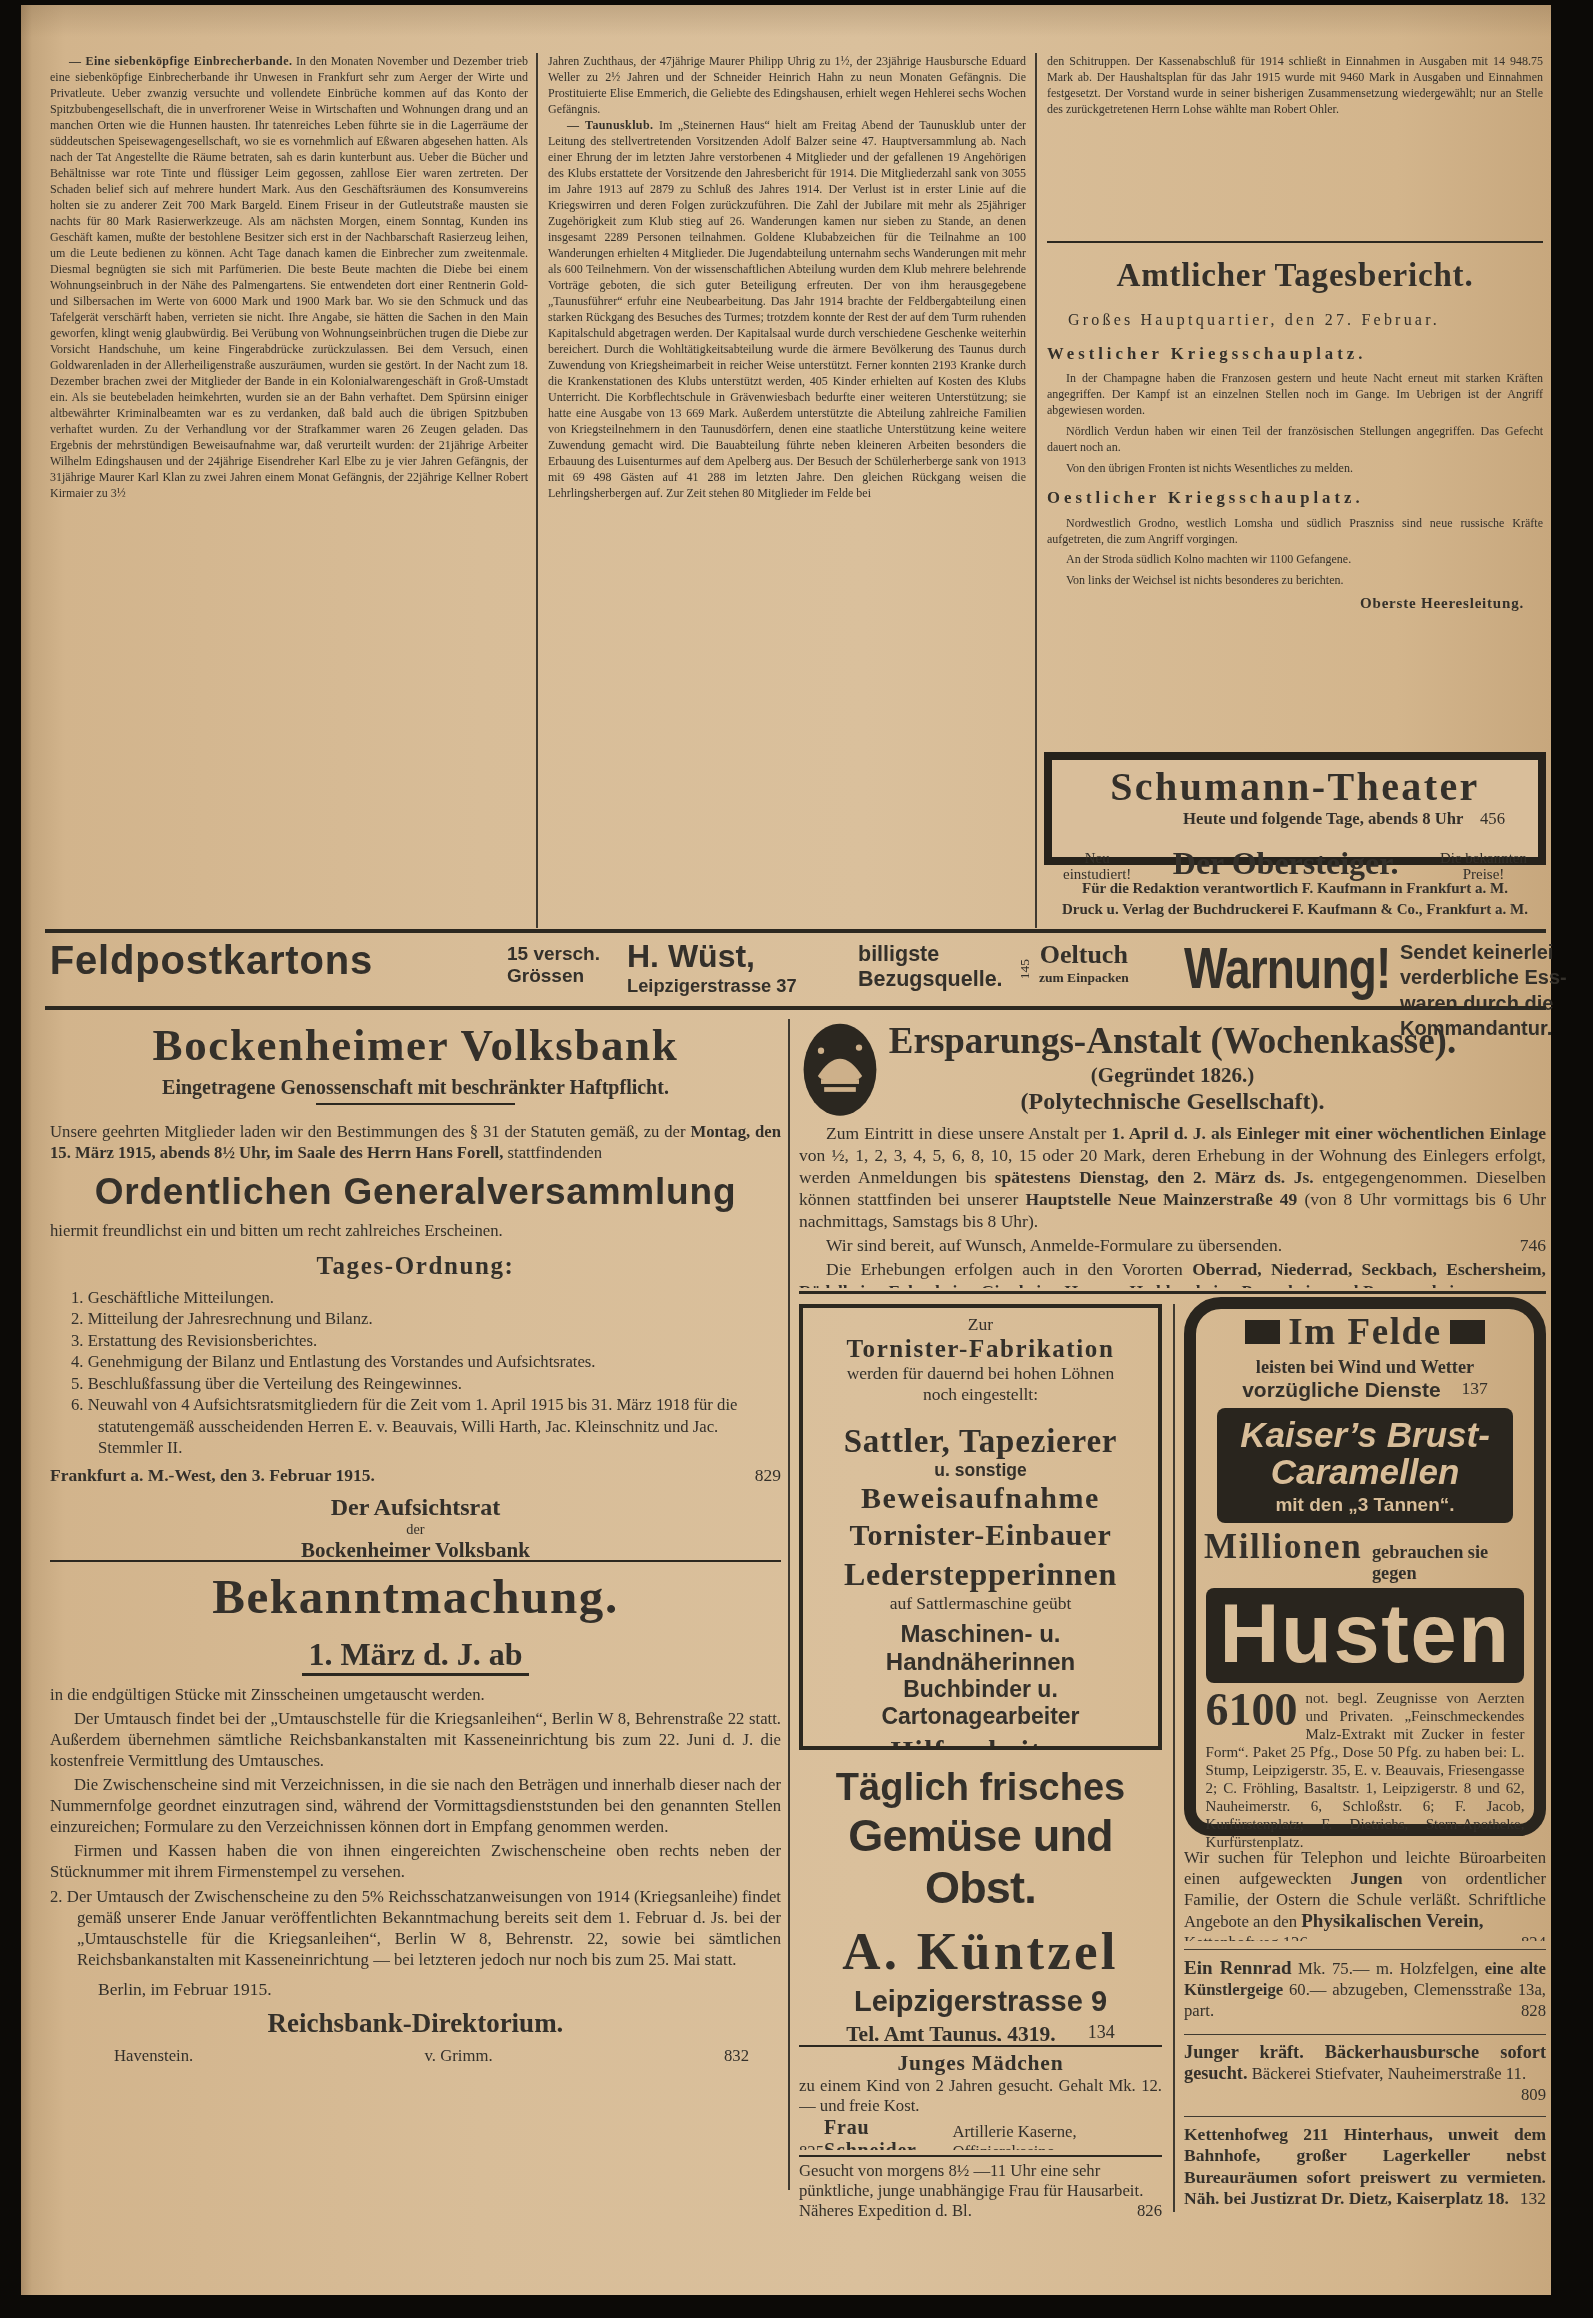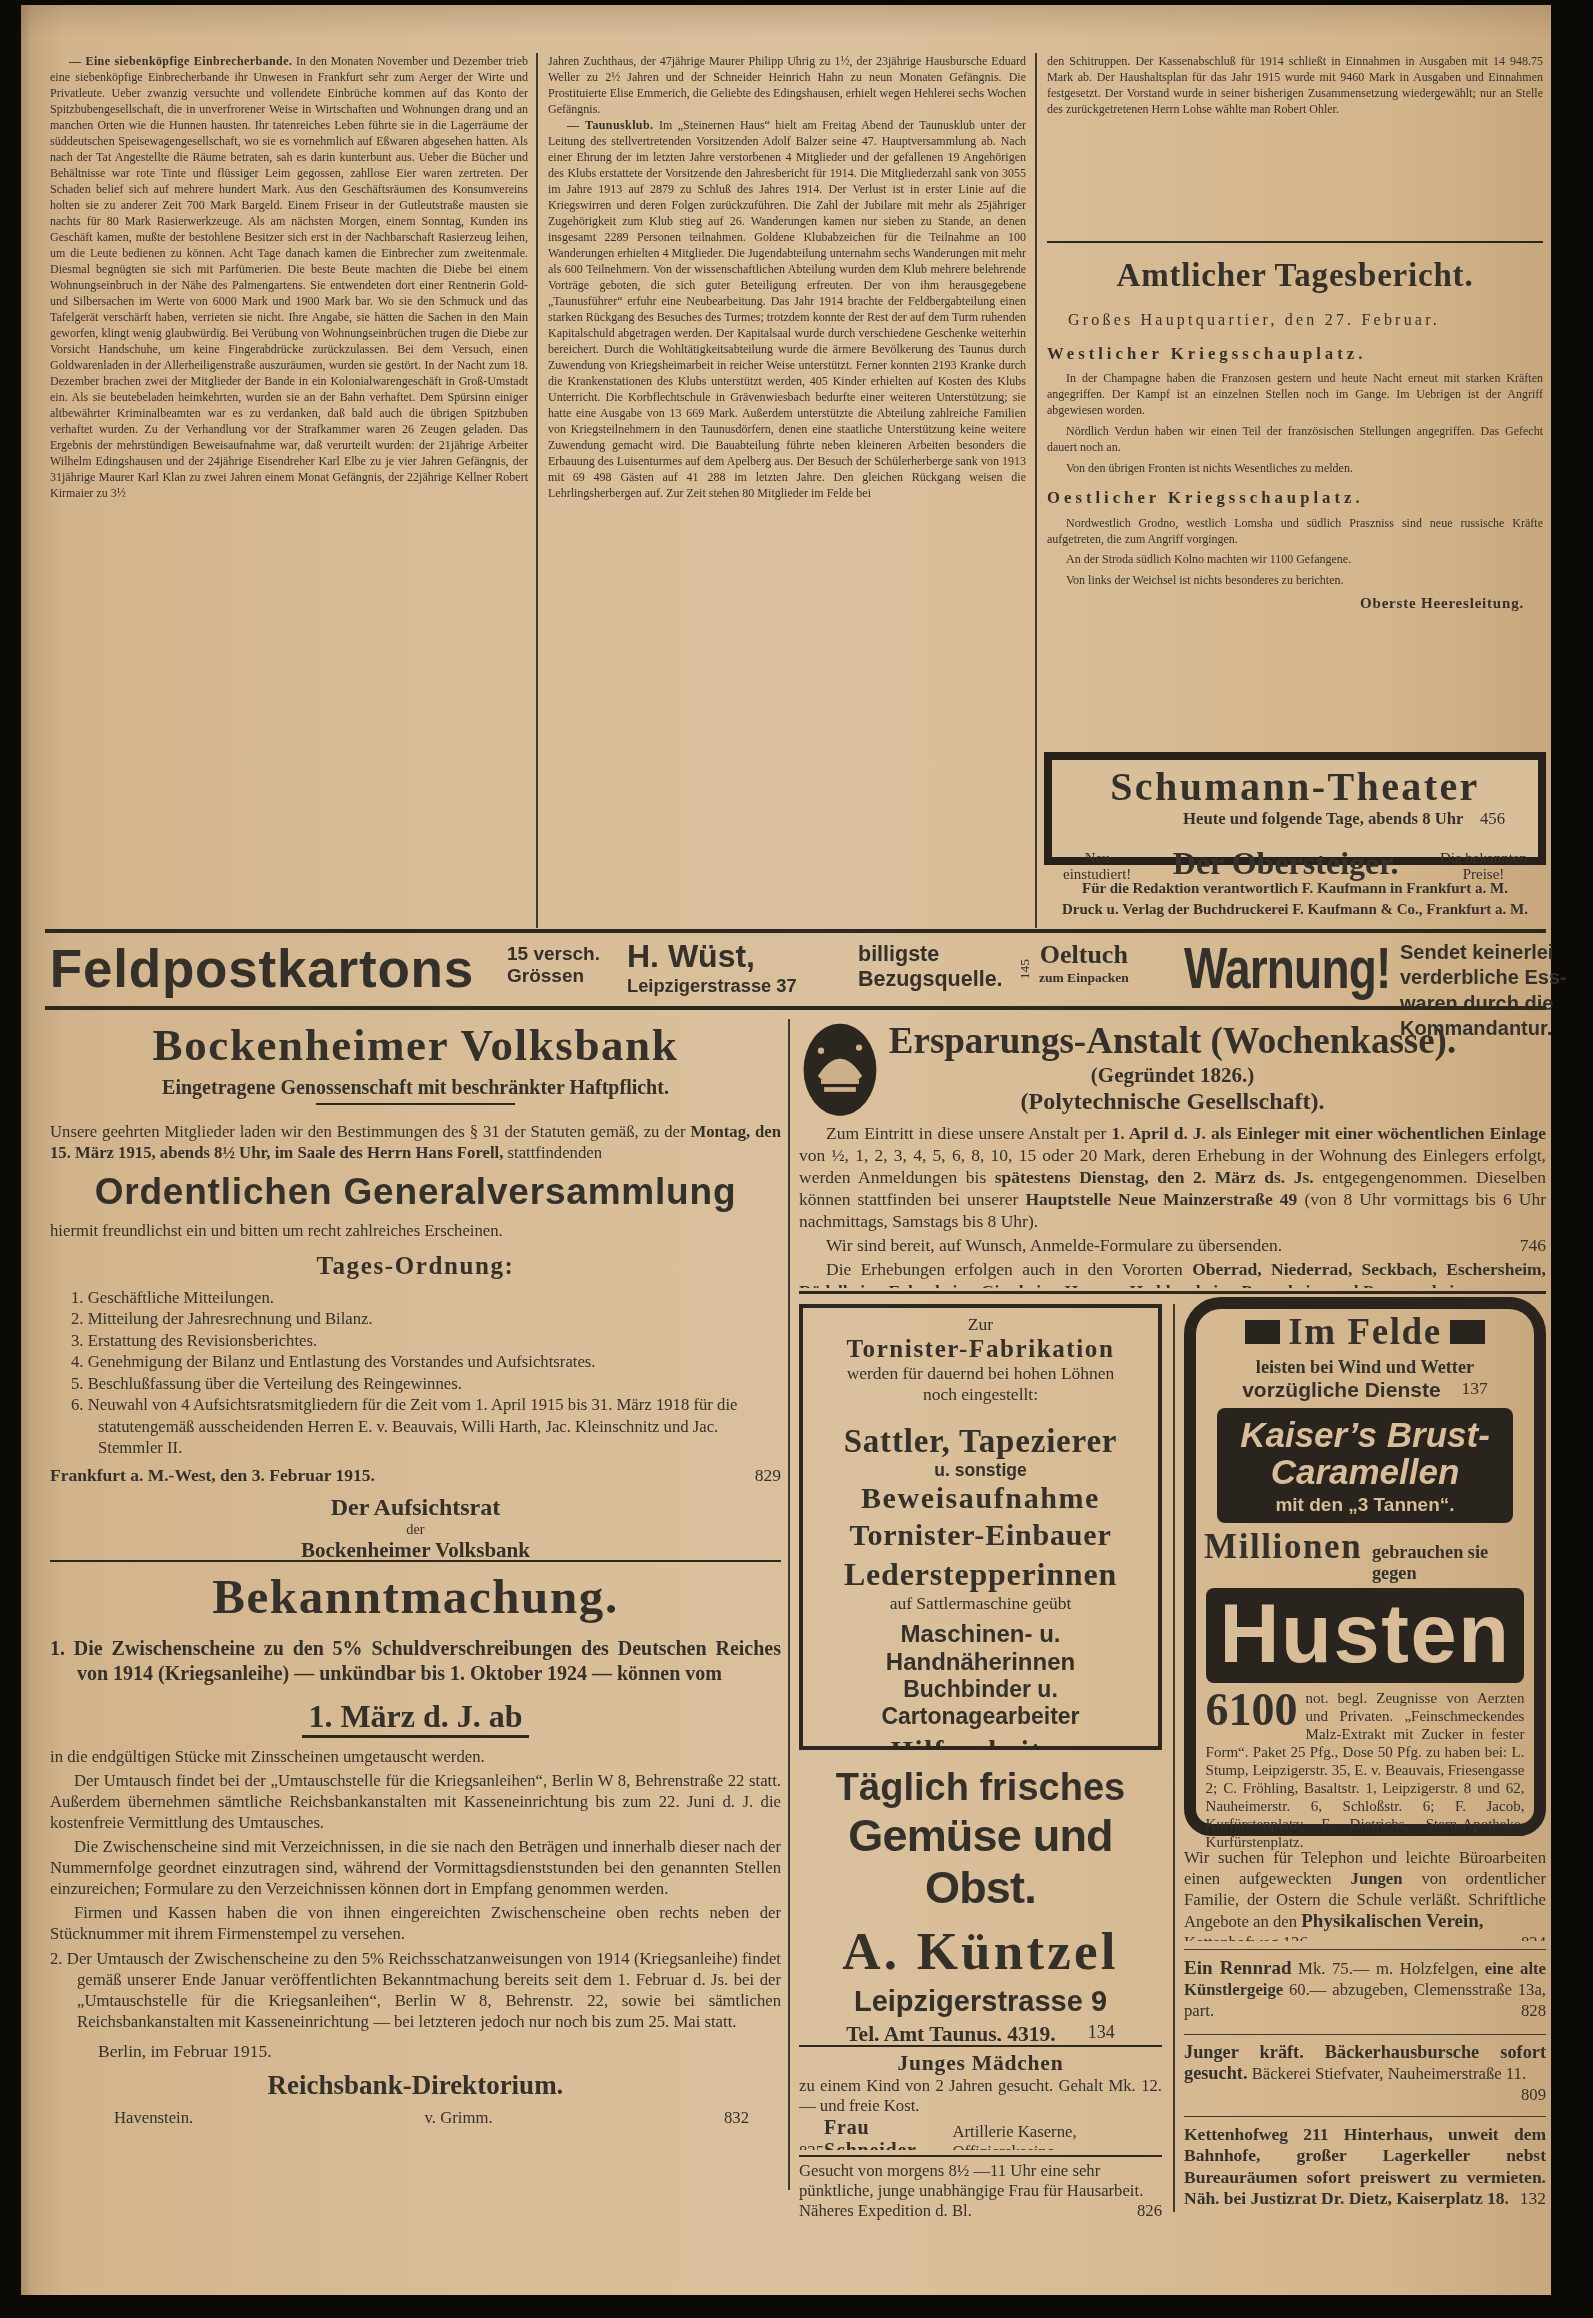--- a/index.html
+++ b/index.html
@@ -24,21 +24,21 @@
   .lead { font-weight:bold; letter-spacing:0.4px; }
   .vrule { position:absolute; width:1.6px; background:#3f3a31; }
   .hrule { position:absolute; background:#2c2820; }
   .gap-rule { position:absolute; height:1.6px; background:#3f3a31; }
   .tb-title { font-size:33px; font-weight:bold; text-align:center; letter-spacing:0.8px; }
   .dateline { font-size:16px; letter-spacing:3.2px; }
   .kshead { font-size:16.7px; font-weight:bold; letter-spacing:4px; }
   .theater-box { position:absolute; border:8.8px solid #26221b; background:#d9be9a; padding:6.4px 11px 8px; }
   .theater-title { font-size:40px; font-weight:bold; letter-spacing:2.4px; text-align:center; line-height:41px; }
   .imprint { font-size:15px; font-weight:bold; text-align:center; line-height:21px; }
-  .banner-title { font-size:53px; font-weight:bold; letter-spacing:0.8px; }
+  .banner-title { font-size:40px; font-weight:bold; letter-spacing:0.8px; }
   .adbox { position:absolute; overflow:hidden; }
   .blackbox { background:#29251e; color:#d8bd98; border-radius:8px; }
   .husten-frame { position:absolute; border:12.7px solid #29251e; border-radius:37px 37px 27px 27px; }
   .hang { padding-left:27px; text-indent:-27px; }
 </style>
 </head>
 <body>
 
 <div class="paper">
 
@@ -168,21 +168,20 @@
       <div class="b" style="font-size:21px;">Bockenheimer Volksbank</div>
       <div class="b" style="font-size:14.3px;">eingetr. Genossenschaft mit beschr. Haftpflicht.</div>
 
     </div>
   </div>
 
   <div class="hrule" style="left:29px;top:1555px;width:731px;height:2.4px;"></div>
 
   <div class="adbox" style="left:29px;top:1563px;width:731px;height:615px;">
     <div class="c b" style="font-size:49px;letter-spacing:1.6px;">Bekanntmachung.</div>
-    <div class="b j hang" style="font-size:20px;line-height:25.5px;margin-top:11px;">1. Die Zwischenscheine zu den 5% Schuldverschreibungen des Deutschen Reiches von 1914 (Kriegsanleihe) — unkündbar bis 1. Oktober 1924 — können vom</div>
     <div class="c b" style="font-size:32px;margin-top:11px;"><span style="border-bottom:3.2px solid #2c2820;padding:0 6.4px 1.6px;">1. März d. J. ab</span></div>
     <div style="font-size:16.7px;line-height:21px;margin-top:11px;">in die endgültigen Stücke mit Zinsscheinen umgetauscht werden.</div>
     <div class="j" style="font-size:16.7px;line-height:21px;margin-top:3.2px;text-indent:24px;">Der Umtausch findet bei der „Umtauschstelle für die Kriegsanleihen“, Berlin W 8, Behrenstraße 22 statt. Außerdem übernehmen sämtliche Reichsbankanstalten mit Kasseneinrichtung bis zum 22. Juni d. J. die kostenfreie Vermittlung des Umtausches.</div>
     <div class="j" style="font-size:16.7px;line-height:21px;margin-top:3.2px;text-indent:24px;">Die Zwischenscheine sind mit Verzeichnissen, in die sie nach den Beträgen und innerhalb dieser nach der Nummernfolge geordnet einzutragen sind, während der Vormittagsdienststunden bei den genannten Stellen einzureichen; Formulare zu den Verzeichnissen können dort in Empfang genommen werden.</div>
     <div class="j" style="font-size:16.7px;line-height:21px;margin-top:3.2px;text-indent:24px;">Firmen und Kassen haben die von ihnen eingereichten Zwischenscheine oben rechts neben der Stücknummer mit ihrem Firmenstempel zu versehen.</div>
     <div class="j hang" style="font-size:16.7px;line-height:21px;margin-top:3.2px;">2. Der Umtausch der Zwischenscheine zu den 5% Reichsschatzanweisungen von 1914 (Kriegsanleihe) findet gemäß unserer Ende Januar veröffentlichten Bekanntmachung bereits seit dem 1. Februar d. Js. bei der „Umtauschstelle für die Kriegsanleihen“, Berlin W 8, Behrenstr. 22, sowie bei sämtlichen Reichsbankanstalten mit Kasseneinrichtung — bei letzteren jedoch nur noch bis zum 25. Mai statt.</div>
     <div style="font-size:17.5px;margin-top:9.6px;padding-left:48px;">Berlin, im Februar 1915.</div>
     <div class="c b" style="font-size:27px;margin-top:8px;">Reichsbank-Direktorium.</div>
     <div style="display:flex;justify-content:space-between;font-size:16.7px;margin-top:6.4px;padding:0 32px 0 64px;">
       <span>Havenstein.</span>

